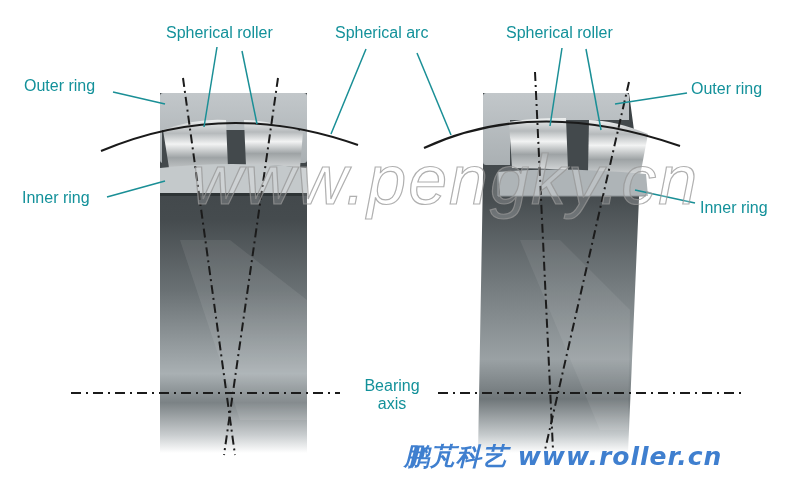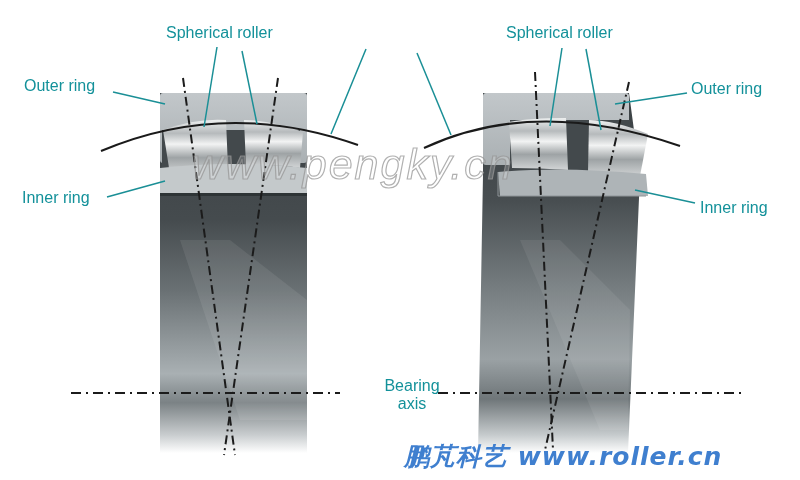--- a/index.html
+++ b/index.html
@@ -1,21 +1,21 @@
 <!DOCTYPE html>
 <html><head>
 <meta charset="utf-8">
 <style>
   html, body { margin: 0; padding: 0; background: #ffffff; }
   body { width: 800px; height: 480px; overflow: hidden; position: relative; font-family: "Liberation Sans", sans-serif; }
   #stage { position: absolute; left: 0; top: 0; width: 800px; height: 480px; }
   .lbl { position: absolute; color: #13919a; font-size: 16px; font-family: "Liberation Sans", sans-serif; white-space: nowrap; line-height: 18px; }
   .lbl.center { text-align: center; }
   .footer { position: absolute; left: 404px; top: 440px; color: #3f7fcf; font-size: 25px; font-style: italic; font-weight: bold; font-family: "DejaVu Sans", sans-serif; white-space: nowrap; letter-spacing: 1px; }
-  .watermark { position: absolute; left: 192px; top: 140px; font-size: 43px; font-style: italic; font-family: "Liberation Sans", sans-serif; color: rgba(255,255,255,0.18); -webkit-text-stroke: 1.2px rgba(150,150,150,0.75); letter-spacing: 2px; white-space: nowrap; }
+  .watermark { position: absolute; left: 192px; top: 140px; font-size: 70px; font-style: italic; font-family: "Liberation Sans", sans-serif; color: rgba(255,255,255,0.18); -webkit-text-stroke: 1.2px rgba(150,150,150,0.75); letter-spacing: 2px; white-space: nowrap; }
 </style>
 </head>
 <body>
 
 <div id="stage">
   <svg width="800" height="480" viewBox="0 0 800 480" xmlns="http://www.w3.org/2000/svg">
     <defs>
       <linearGradient id="bodyL" x1="0" y1="0" x2="0" y2="1">
         <stop offset="0" stop-color="#3a4043"></stop>
         <stop offset="0.35" stop-color="#454b4e"></stop>
@@ -100,25 +100,26 @@
       <line x1="687" y1="93" x2="615" y2="104"></line>
       <line x1="695" y1="203" x2="635" y2="190"></line>
     </g>
   </svg>
 
   
   <div class="watermark">www.pengky.cn</div>
 
   
   <div class="lbl" style="left:166px; top:24px;">Spherical roller</div>
+  <div class="lbl" style="left:335px; top:24px;">Spherical arc</div>
   <div class="lbl" style="left:506px; top:24px;">Spherical roller</div>
   <div class="lbl" style="left:24px; top:77px;">Outer ring</div>
   <div class="lbl" style="left:691px; top:80px;">Outer ring</div>
   <div class="lbl" style="left:22px; top:189px;">Inner ring</div>
   <div class="lbl" style="left:700px; top:199px;">Inner ring</div>
-  <div class="lbl center" style="left:357px; top:377px; width:70px;margin-left:20px;">
+  <div class="lbl center" style="left:357px; top:377px; width:70px;">
     <div>Bearing</div>
     <div>axis</div>
   </div>
 
   
   <div class="footer">鹏芃科艺 www.roller.cn</div>
 </div>
 
 </body></html>

